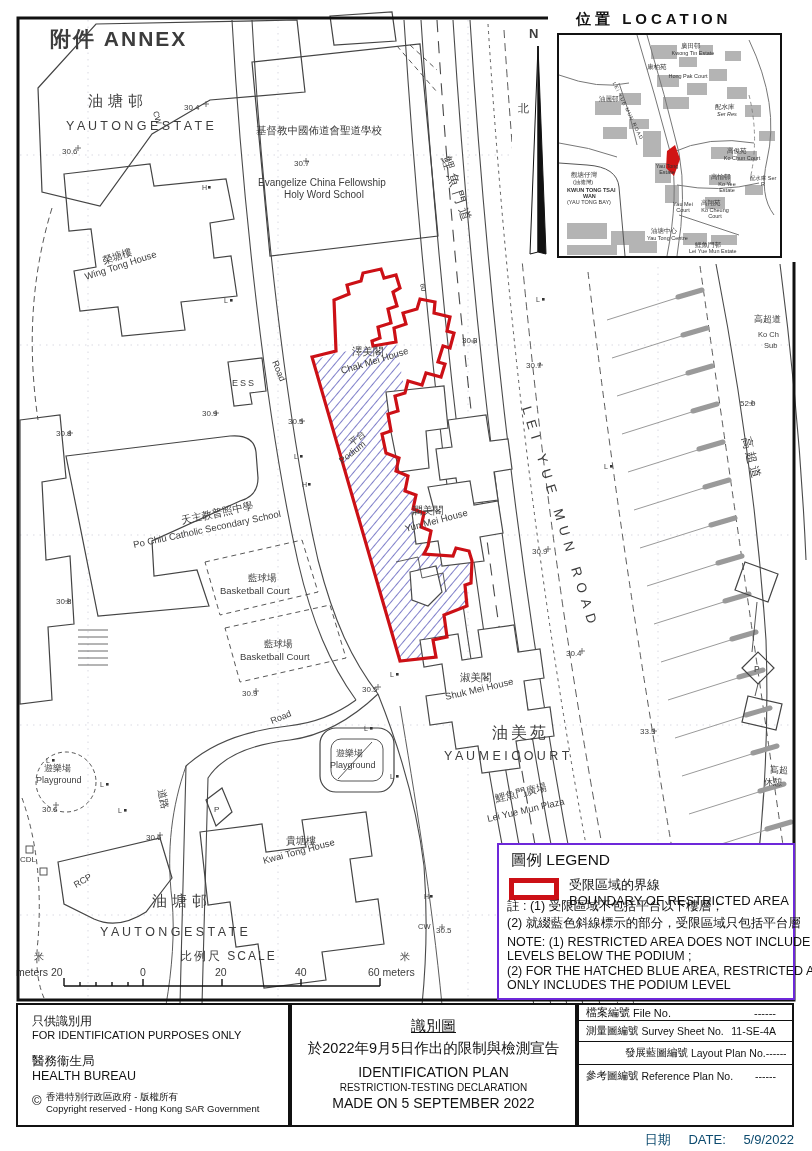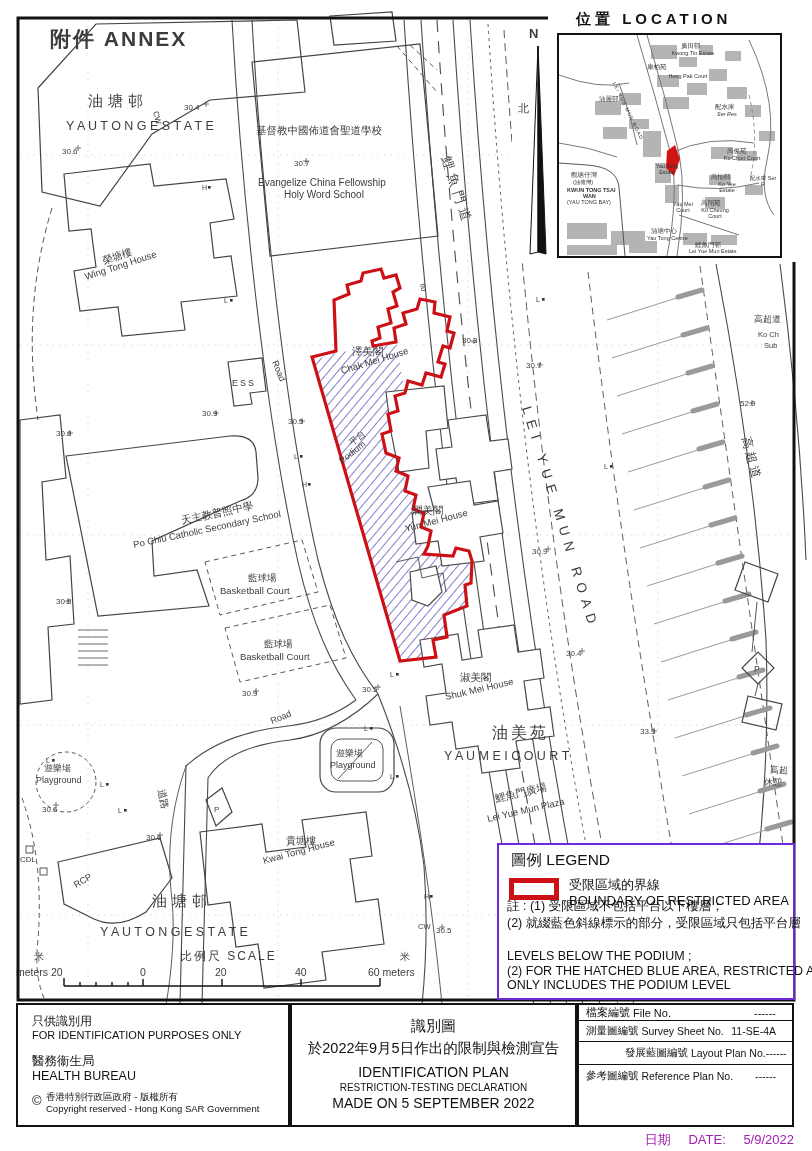--- a/index.html
+++ b/index.html
@@ -27,21 +27,21 @@
   
   .fbox{position:absolute;background:#fff;border:2px solid #111;box-sizing:border-box;}
   .fl-line{position:absolute;left:14px;white-space:nowrap;color:#111;}
   .fc{display:flex;flex-direction:column;align-items:center;justify-content:flex-start;
       padding-top:12px;text-align:center;color:#111;}
   .trow{display:flex;align-items:center;border-bottom:1.5px solid #111;padding-left:7px;
         box-sizing:border-box;color:#111;white-space:nowrap;}
   .trow:last-child{border-bottom:none;}
   .trow .v{margin-left:auto;margin-right:16px;}
   .date-line{position:absolute;left:540px;top:1131px;width:254px;text-align:right;font-size:13px;
-             color:#a21caf;white-space:nowrap;}
+             color:#0c4a6e;white-space:nowrap;}
   .date-line span{margin-left:14px;}
 </style>
 </head>
 <body>
 <div class="page">
 
 <svg width="812" height="1151" viewBox="0 0 812 1151">
   <defs>
     <pattern id="bh" width="7" height="7" patternUnits="userSpaceOnUse" patternTransform="rotate(40)">
       <rect width="7" height="7" fill="#ffffff"></rect>
@@ -384,37 +384,38 @@
   </div>
 </div>
 
 <div class="legend">
   <div class="tt">圖例 LEGEND</div>
   <div class="sw"></div>
   <div class="l1">受限區域的界線</div>
   <div class="l2">BOUNDARY OF RESTRICTED AREA</div>
   <div class="n" style="top:53px;">註 : (1) 受限區域不包括平台以下樓層；</div>
   <div class="n" style="top:70px;">(2) 就綴藍色斜線標示的部分，受限區域只包括平台層</div>
+  <div class="n" style="top:90px;">NOTE: (1) RESTRICTED AREA DOES NOT INCLUDE</div>
   <div class="n" style="top:104px;">LEVELS BELOW THE PODIUM ;</div>
   <div class="n" style="top:119px;">(2) FOR THE HATCHED BLUE AREA, RESTRICTED AREA</div>
   <div class="n" style="top:133px;">ONLY INCLUDES THE PODIUM LEVEL</div>
 </div>
 
 <div class="fbox" style="left:16px;top:1003px;width:274px;height:124px;">
   <div class="fl-line" style="top:8px;font-size:12px;">只供識別用</div>
   <div class="fl-line" style="top:24px;font-size:11px;">FOR IDENTIFICATION PURPOSES ONLY</div>
   <div class="fl-line" style="top:48px;font-size:12.5px;">醫務衞生局</div>
   <div class="fl-line" style="top:64px;font-size:12.5px;">HEALTH BUREAU</div>
   <div class="fl-line" style="top:88px;font-size:13px;">©</div>
   <div class="fl-line" style="left:28px;top:86px;font-size:9.5px;">香港特別行政區政府 - 版權所有</div>
   <div class="fl-line" style="left:28px;top:98px;font-size:9.5px;">Copyright reserved - Hong Kong SAR Government</div>
 </div>
 
 <div class="fbox fc" style="left:290px;top:1003px;width:287px;height:124px;">
-  <div style="font-size:15px;">識別圖</div>
+  <div style="font-size:15px;text-decoration:underline;">識別圖</div>
   <div style="font-size:14.5px;margin-top:3px;">於2022年9月5日作出的限制與檢測宣告</div>
   <div style="font-size:14px;margin-top:6px;">IDENTIFICATION PLAN</div>
   <div style="font-size:10px;margin-top:2px;">RESTRICTION-TESTING DECLARATION</div>
   <div style="font-size:14px;margin-top:2px;">MADE ON 5 SEPTEMBER 2022</div>
 </div>
 
 <div class="fbox" style="left:577px;top:1003px;width:217px;height:124px;">
   <div class="trow" style="height:16px;font-size:11px;">
     <span>檔案編號</span>&nbsp;
     <span>File No.</span>

